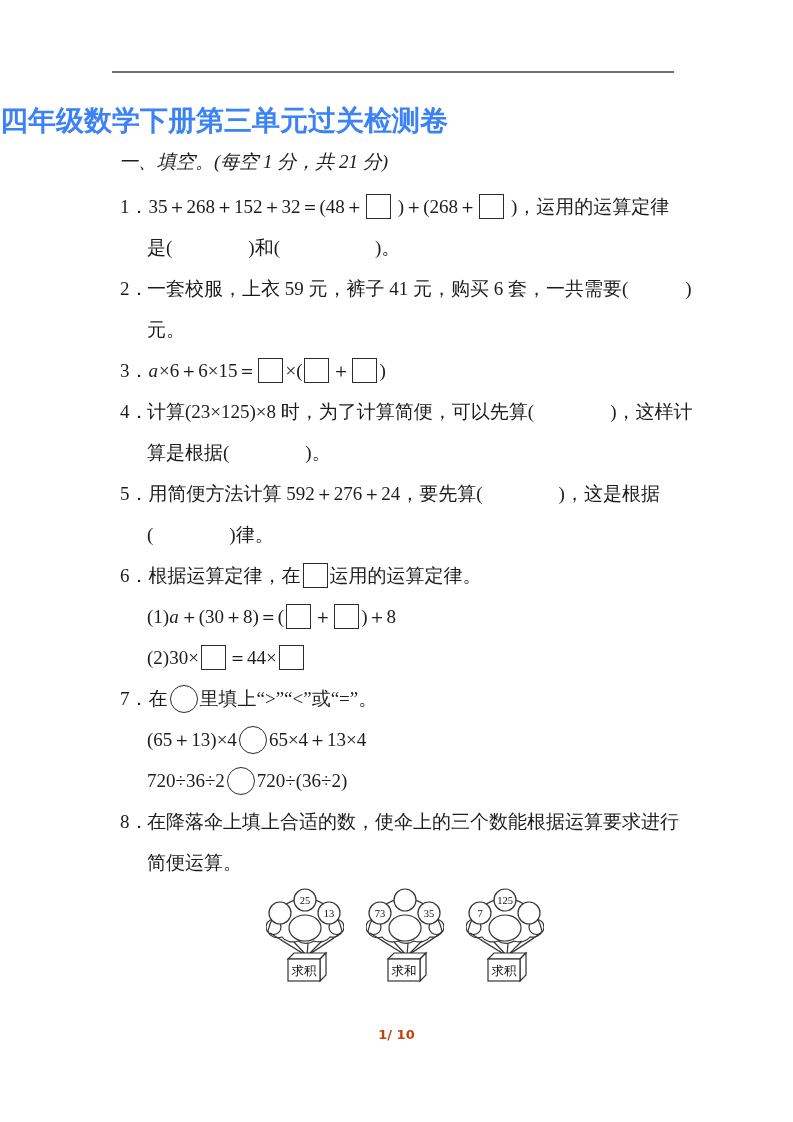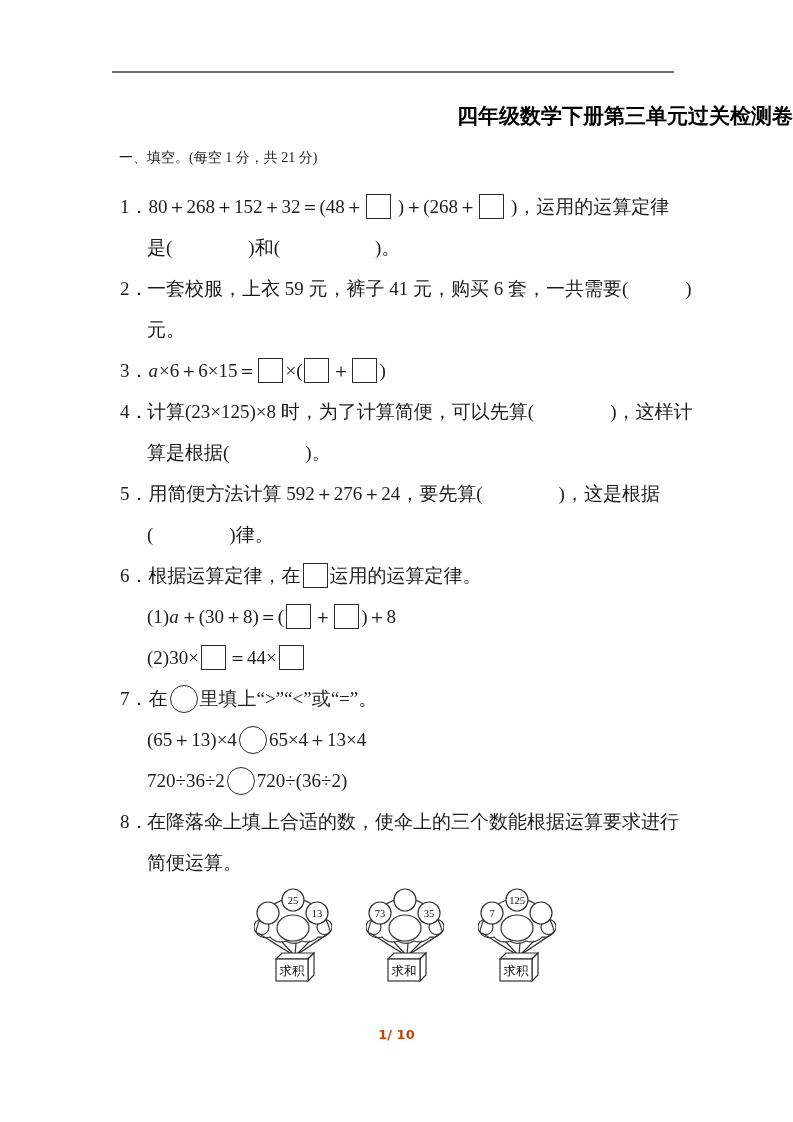--- a/index.html
+++ b/index.html
@@ -3,41 +3,41 @@
 <meta charset="utf-8">
 <style>
   * { margin:0; padding:0; box-sizing:border-box; }
   body { background:#fff; }
   .sheet {
     position:relative; width:793px; height:1122px; background:#ffffff;
     font-family:"Liberation Serif", serif; color:#1c1c1c; overflow:hidden;
   }
   .rule { position:absolute; top:71px; left:112px; width:562px; border-top:2px solid #707070; }
   .title {
-    position:absolute; top:102px; left:0; width:100%; text-align:right;
-    font-family:"Liberation Sans", sans-serif; font-weight:bold; font-size:21px; color:#000000;
-  }
-  .section { position:absolute; top:149px; left:119px; font-size:14px; }
+    position:absolute; top:102px; left:0; width:100%; text-align:left;
+    font-family:"Liberation Sans", sans-serif; font-weight:bold; font-size:28px; color:#3b82f6;
+  }
+  .section { position:absolute; top:149px; left:119px; font-size:19px;font-style:italic; }
   .qarea { position:absolute; top:186px; left:120px; width:552px; font-size:19px; }
   .line { height:41px; display:flex; align-items:center; white-space:nowrap; }
   .indent { padding-left:27px; }
   .qnum { display:inline-block; min-width:27px; }
   .box {
     display:inline-block; width:25px; height:25px; border:1.5px solid #2b2b2b;
     background:#fff; margin:0 2px; flex:0 0 auto;
   }
   .gap-r { margin-right:7px; }
   .circle {
     display:inline-block; width:28px; height:28px; border:1.5px solid #2b2b2b;
     border-radius:50%; background:#fff; margin:0 2px; flex:0 0 auto;
   }
   .var { font-style:italic; padding-right:1px; }
   .parachute-row {
     position:absolute; top:885px; left:0; width:100%;
-    display:flex; justify-content:center; gap:34px;padding-left:16px;
+    display:flex; justify-content:center; gap:22px;padding-left:16px;
   }
   .parachute { width:78px; height:103px; }
   .parachute .ln { fill:none; stroke:#333; stroke-width:1.2; }
   .parachute .fl { fill:#fff; stroke:#333; stroke-width:1.2; }
   .parachute text {
     font-family:"Liberation Serif", serif; font-size:10.5px; fill:#111;
     stroke:none; text-anchor:middle;
   }
   .parachute text.plabel { font-size:12.5px; }
   .pagenum {
@@ -53,21 +53,21 @@
   <div class="rule"></div>
 
   <h1 class="title">四年级数学下册第三单元过关检测卷</h1>
 
   <div class="section">一、填空。(每空 1 分，共 21 分)</div>
 
   <div class="qarea">
 
     <div class="line">
       <span class="qnum">1．</span>
-      <span>80＋268＋152＋32＝(48＋</span>
+      <span>35＋268＋152＋32＝(48＋</span>
       <span class="box gap-r"></span>
       <span>)＋(268＋</span>
       <span class="box gap-r"></span>
       <span>)，运用的运算定律</span>
     </div>
     <div class="line indent">
       <span>是(　　　　)和(　　　　　)。</span>
     </div>
 
     <div class="line">

